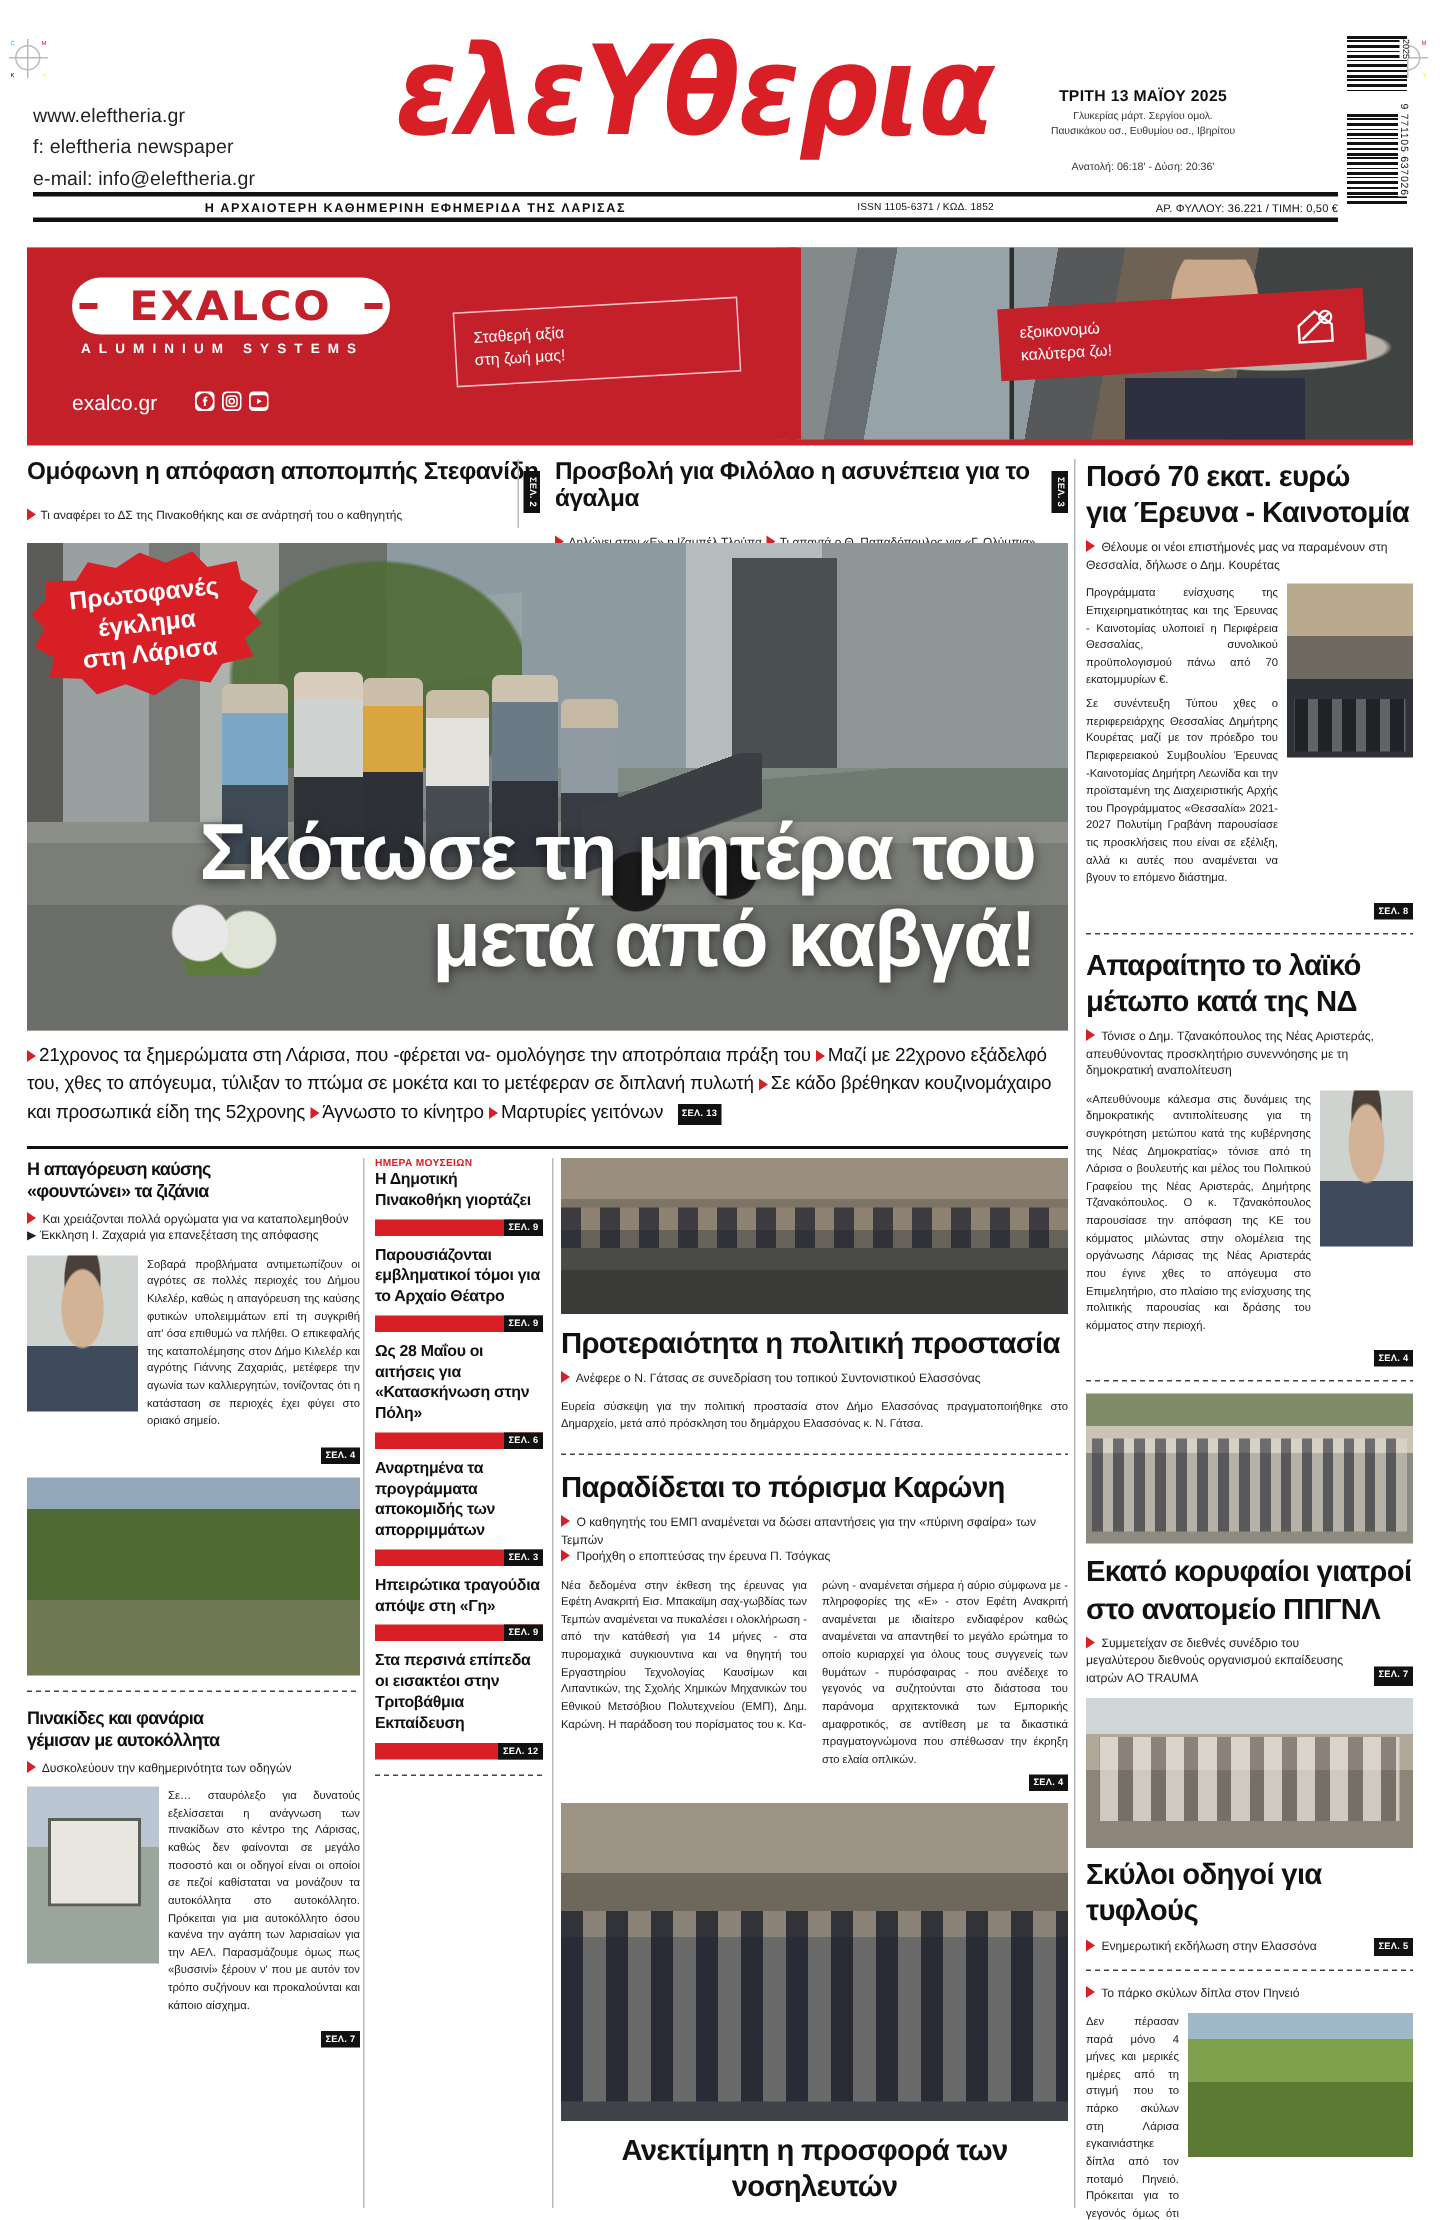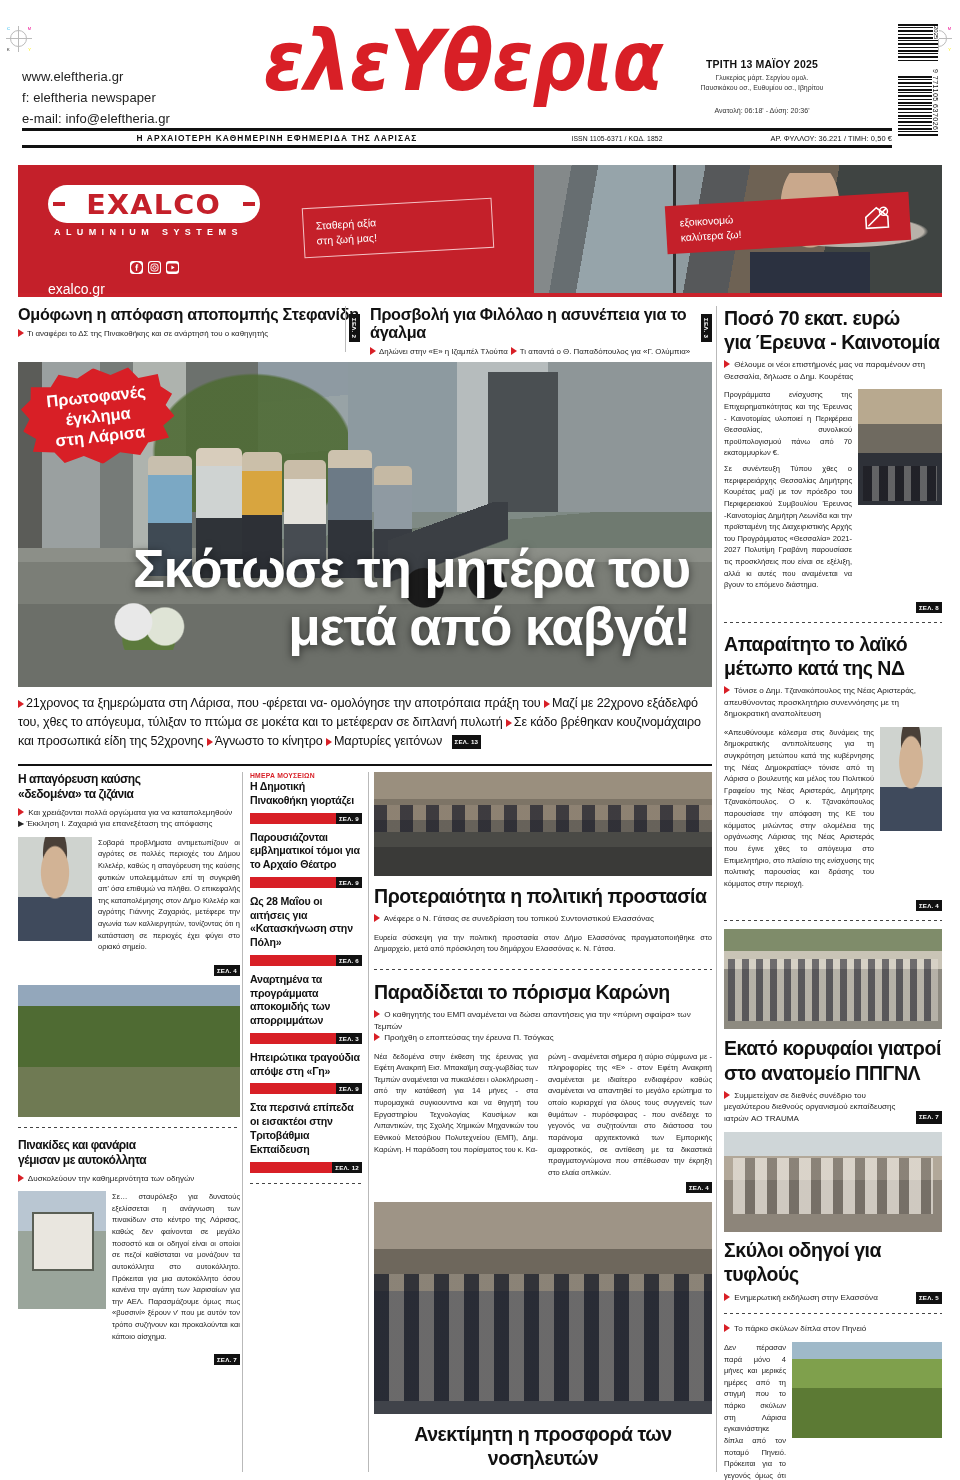--- a/index.html
+++ b/index.html
@@ -66,21 +66,21 @@
   
   .ad { position:absolute; left:18px; top:165px; width:924px; height:132px; overflow:hidden; background:#c9222b; }
   .ad-left { position:absolute; left:0; top:0; width:500px; height:128px; background:#c4202a; }
   .ad-logo-pill { position:absolute; left:30px; top:20px; width:212px; height:38px; background:#fff; border-radius:19px;
      display:flex; align-items:center; justify-content:center; }
   .ad-logo-pill .dashl, .ad-logo-pill .dashr { position:absolute; top:17px; width:12px; height:4px; background:#c4202a;}
   .ad-logo-pill .dashl{ left:5px;} .ad-logo-pill .dashr{ right:5px;}
   .ad-logo-text { font-family:"DejaVu Sans", sans-serif; font-weight:700; font-size:27px;
      color:#c4202a; letter-spacing:1.2px; transform:scaleX(1.06); }
   .ad-sub { position:absolute; left:36px; top:62px; font-size:9px; color:#fff; letter-spacing:5.4px; font-weight:700; }
-  .ad-url { position:absolute; left:30px; top:95px; font-size:14px; color:#fff; font-weight:400;margin-top:21px;}
+  .ad-url { position:absolute; left:30px; top:95px; font-size:14px; color:#fff; font-weight:400;}
   .ad-socials { position:absolute; left:112px; top:96px; display:flex; gap:5px; }
   .ad-socials .so { width:13px; height:13px; background:#fff; border-radius:3px; position:relative; }
   .ad-socials .so svg{ position:absolute; left:1px; top:1px;}
   .ad-slant1 { position:absolute; left:285px; top:38px; width:190px; height:50px;
      border:1.5px solid #f4c3c6; transform: rotate(-3.2deg); }
   .ad-slant1 .t { position:absolute; left:12px; top:10px; color:#fff; font-size:10.5px; line-height:1.45; }
   .ad-photo { position:absolute; left:500px; top:0; width:424px; height:128px;
      background:
        radial-gradient(ellipse at 78% 52%, #b8b2a9 0 16%, rgba(0,0,0,0) 17%),
        linear-gradient(100deg,#6d6a66 0 12%, #3a3a3a 12% 18%, #8f9ba0 18% 42%, #56585a 42% 52%, #6e6254 52% 72%, #3f4442 72% 100%);
@@ -96,21 +96,21 @@
      background:#c4202a; transform: rotate(-3.4deg); }
   .ad-slant2 .t { position:absolute; left:14px; top:10px; color:#fff; font-size:10.5px; line-height:1.45; }
   .ad-slant2 .house { position:absolute; right:18px; top:8px; width:30px; height:30px; }
   .ad-redbar-left{ position:absolute; left:500px; top:0; width:16px; height:128px; background:#c4202a;}
 
   
   .teasers { position:absolute; left:18px; top:306px; width:694px; height:50px; display:flex; }
   .teaser { position:relative; flex:1; }
   .teaser.t2 { margin-left:10px; }
   .teaser h3 { font-size:16.2px; font-weight:700; letter-spacing:-.3px; line-height:1.1; color:#111; }
-  .teaser .sub { margin-top:5px; font-size:7.9px; color:#222; display:flex; align-items:center; gap:3px; flex-wrap:wrap;}
+  .teaser .sub { margin-top:15px; font-size:7.9px; color:#222; display:flex; align-items:center; gap:3px; flex-wrap:wrap;}
   .tri { display:inline-block; width:0; height:0; border-left:6px solid #d81f26;
      border-top:4px solid transparent; border-bottom:4px solid transparent; flex:none;}
   .selbox { background:#111; color:#fff; font-size:6.2px; font-weight:700; padding:2px 3px; letter-spacing:.2px; white-space:nowrap; }
   .selbox.vert { position:absolute; right:0; top:8px; writing-mode:vertical-rl; padding:4px 2px; }
   .teaser .divider { position:absolute; right:14px; top:0; width:1px; height:46px; background:#bbb;}
 
   
   .mainphoto { position:absolute; left:18px; top:362px; width:694px; height:325px; overflow:hidden;
     background:
       radial-gradient(circle at 14% 78%, #6f8f4a 0 9%, rgba(0,0,0,0) 10%),
@@ -396,21 +396,21 @@
 
   <div class="vline" style="left:242px; top:772px; height:700px;"></div>
   <div class="vline" style="left:368px; top:772px; height:700px;"></div>
   <div class="vline" style="left:716px; top:306px; height:1166px;"></div>
 
   <div class="colA">
 
     <div>
       <h2 class="hl">
         <span>Η απαγόρευση καύσης</span><br>
-        <span>«δεδομένα» τα ζιζάνια</span>
+        <span>«φουντώνει» τα ζιζάνια</span>
       </h2>
       <div class="kicker">
         <span class="tri"></span>
         <span>Και χρειάζονται πολλά οργώματα για να καταπολεμηθούν ▶ Έκκληση Ι. Ζαχαριά για επανεξέταση της απόφασης</span>
       </div>
       <div style="display:flex; gap:6px; margin-top:7px;">
         <div class="ph portrait" style="width:74px; height:104px; flex:none;"></div>
         <div class="body">
           <p>Σοβαρά προβλήματα αντιμετωπίζουν οι αγρότες σε πολλές περιοχές του Δήμου Κιλελέρ, καθώς η απαγόρευση της καύσης φυτικών υπολειμμάτων επί τη συγκριθή απ' όσα επιθυμώ να πλήθει. Ο επικεφαλής της καταπολέμησης στον Δήμο Κιλελέρ και αγρότης Γιάννης Ζαχαριάς, μετέφερε την αγωνία των καλλιεργητών, τονίζοντας ότι η κατάσταση σε περιοχές έχει φύγει στο οριακό σημείο.</p>
         </div>

